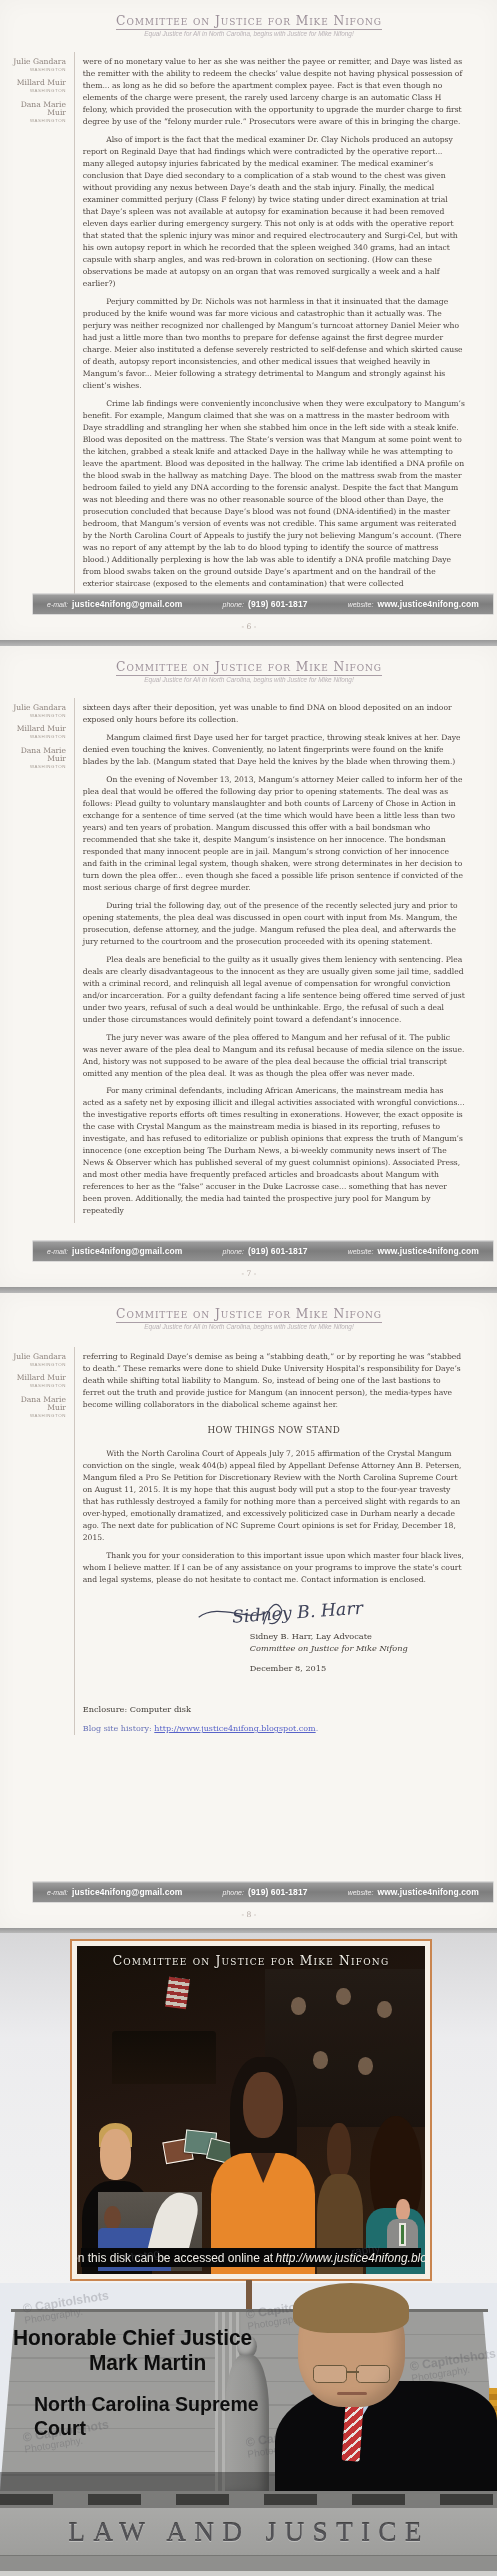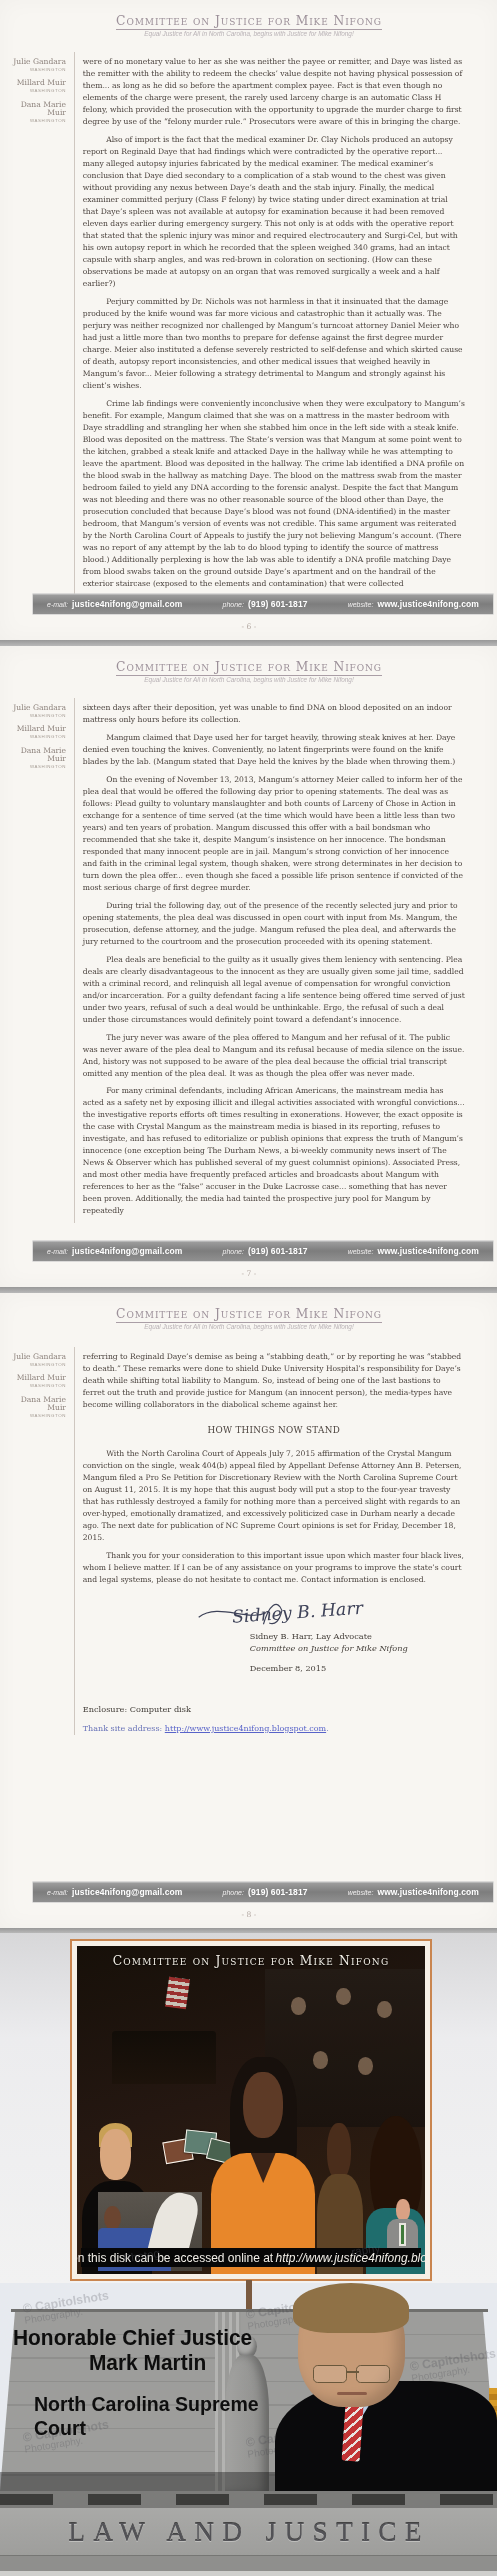--- a/index.html
+++ b/index.html
@@ -255,22 +255,22 @@
       <div class="member">
           <div class="member-name">Millard Muir</div>
           <div class="member-loc">WASHINGTON</div>
         </div>
       <div class="member">
           <div class="member-name">Dana Marie Muir</div>
           <div class="member-loc">WASHINGTON</div>
         </div>
     </aside>
     <div class="content">
-      <p>sixteen days after their deposition, yet was unable to find DNA on blood deposited on an indoor mattress only hours before its collection.</p>
-      <p class="ind">Mangum claimed that Daye used her for target heavily, throwing steak knives at her.  Daye denied even touching the knives.  Conveniently, no latent fingerprints were found on the knife blades by the lab.  (Mangum stated that Daye held the knives by the blade when throwing them.)</p>
+      <p>sixteen days after their deposition, yet was unable to find DNA on blood deposited on an indoor exposed only hours before its collection.</p>
+      <p class="ind">Mangum claimed first Daye used her for target practice, throwing steak knives at her.  Daye denied even touching the knives.  Conveniently, no latent fingerprints were found on the knife blades by the lab.  (Mangum stated that Daye held the knives by the blade when throwing them.)</p>
       <p class="ind">On the evening of November 13, 2013, Mangum’s attorney Meier called to inform her of the plea deal that would be offered the following day prior to opening statements.  The deal was as follows:  Plead guilty to voluntary manslaughter and both counts of Larceny of Chose in Action in exchange for a sentence of time served (at the time which would have been a little less than two years) and ten years of probation.  Mangum discussed this offer with a bail bondsman who recommended that she take it, despite Mangum’s insistence on her innocence.  The bondsman responded that many innocent people are in jail.  Mangum’s strong conviction of her innocence and faith in the criminal legal system, though shaken, were strong determinates in her decision to turn down the plea offer... even though she faced a possible life prison sentence if convicted of the most serious charge of first degree murder.</p>
       <p class="ind">During trial the following day, out of the presence of the recently selected jury and prior to opening statements, the plea deal was discussed in open court with input from Ms. Mangum, the prosecution, defense attorney, and the judge.  Mangum refused the plea deal, and afterwards the jury returned to the courtroom and the prosecution proceeded with its opening statement.</p>
       <p class="ind">Plea deals are beneficial to the guilty as it usually gives them leniency with sentencing.  Plea deals are clearly disadvantageous to the innocent as they are usually given some jail time, saddled with a criminal record, and relinquish all legal avenue of compensation for wrongful conviction and/or incarceration.  For a guilty defendant facing a life sentence being offered time served of just under two years, refusal of such a deal would be unthinkable.  Ergo, the refusal of such a deal under those circumstances would definitely point toward a defendant’s innocence.</p>
       <p class="ind">The jury never was aware of the plea offered to Mangum and her refusal of it.  The public was never aware of the plea deal to Mangum and its refusal because of media silence on the issue.  And, history was not supposed to be aware of the plea deal because the official trial transcript omitted any mention of the plea deal.  It was as though the plea offer was never made.</p>
       <p class="ind">For many criminal defendants, including African Americans, the mainstream media has acted as a safety net by exposing illicit and illegal activities associated with wrongful convictions... the investigative reports efforts oft times resulting in exonerations.  However, the exact opposite is the case with Crystal Mangum as the mainstream media is biased in its reporting, refuses to investigate, and has refused to editorialize or publish opinions that express the truth of Mangum’s innocence (one exception being The Durham News, a bi-weekly community news insert of The News &amp; Observer which has published several of my guest columnist opinions).  Associated Press, and most other media have frequently prefaced articles and broadcasts about Mangum with references to her as the “false” accuser in the Duke Lacrosse case... something that has never been proven.  Additionally, the media had tainted the prospective jury pool for Mangum by repeatedly</p>
     </div>
   </div>
   <div class="ltr-footerbar">
     <span class="f-group"><span class="f-label">e-mail:</span><span class="f-value">justice4nifong@gmail.com</span></span>
     <span class="f-group"><span class="f-label">phone:</span><span class="f-value">(919) 601-1817</span></span>
@@ -305,21 +305,21 @@
       <p class="ind">Thank you for your consideration to this important issue upon which master four black lives, whom I believe matter.  If I can be of any assistance on your programs to improve the state’s court and legal systems, please do not hesitate to contact me.  Contact information is enclosed.</p>
       <svg class="sig-svg" width="199" height="37" viewBox="0 0 340 64" style="font-size:13px">
         <path d="M6,42 C40,16 90,50 122,34" stroke="#3e4258" stroke-width="2" fill="none"></path>
         <path d="M118,54 C128,20 142,10 150,30 C146,48 138,56 128,52" stroke="#3e4258" stroke-width="2" fill="none"></path>
         <text x="64" y="44" font-family="DejaVu Serif, serif" font-style="italic" font-size="30" fill="#3e4258" transform="rotate(-4 170 40)">Sidney B. Harr</text>
       </svg>
       <div class="sig-name">Sidney B. Harr, Lay Advocate</div>
       <div class="sig-org">Committee on Justice for Mike Nifong</div>
       <div class="sig-date">December 8, 2015</div>
       <div class="enclosure">Enclosure:  Computer disk</div>
-      <div class="blog-line"><span>Thank site address:  </span><a class="blog-link" href="#">http://www.justice4nifong.blogspot.com</a><span>.</span></div>
+      <div class="blog-line"><span>Blog site history:  </span><a class="blog-link" href="#">http://www.justice4nifong.blogspot.com</a><span>.</span></div>
     </div>
   </div>
   <div class="ltr-footerbar">
     <span class="f-group"><span class="f-label">e-mail:</span><span class="f-value">justice4nifong@gmail.com</span></span>
     <span class="f-group"><span class="f-label">phone:</span><span class="f-value">(919) 601-1817</span></span>
     <span class="f-group"><span class="f-label">website:</span><span class="f-value">www.justice4nifong.com</span></span>
   </div>
   <div class="page-num">- 8 -</div>
 </div>
 <div class="divider" id="div3"></div>

